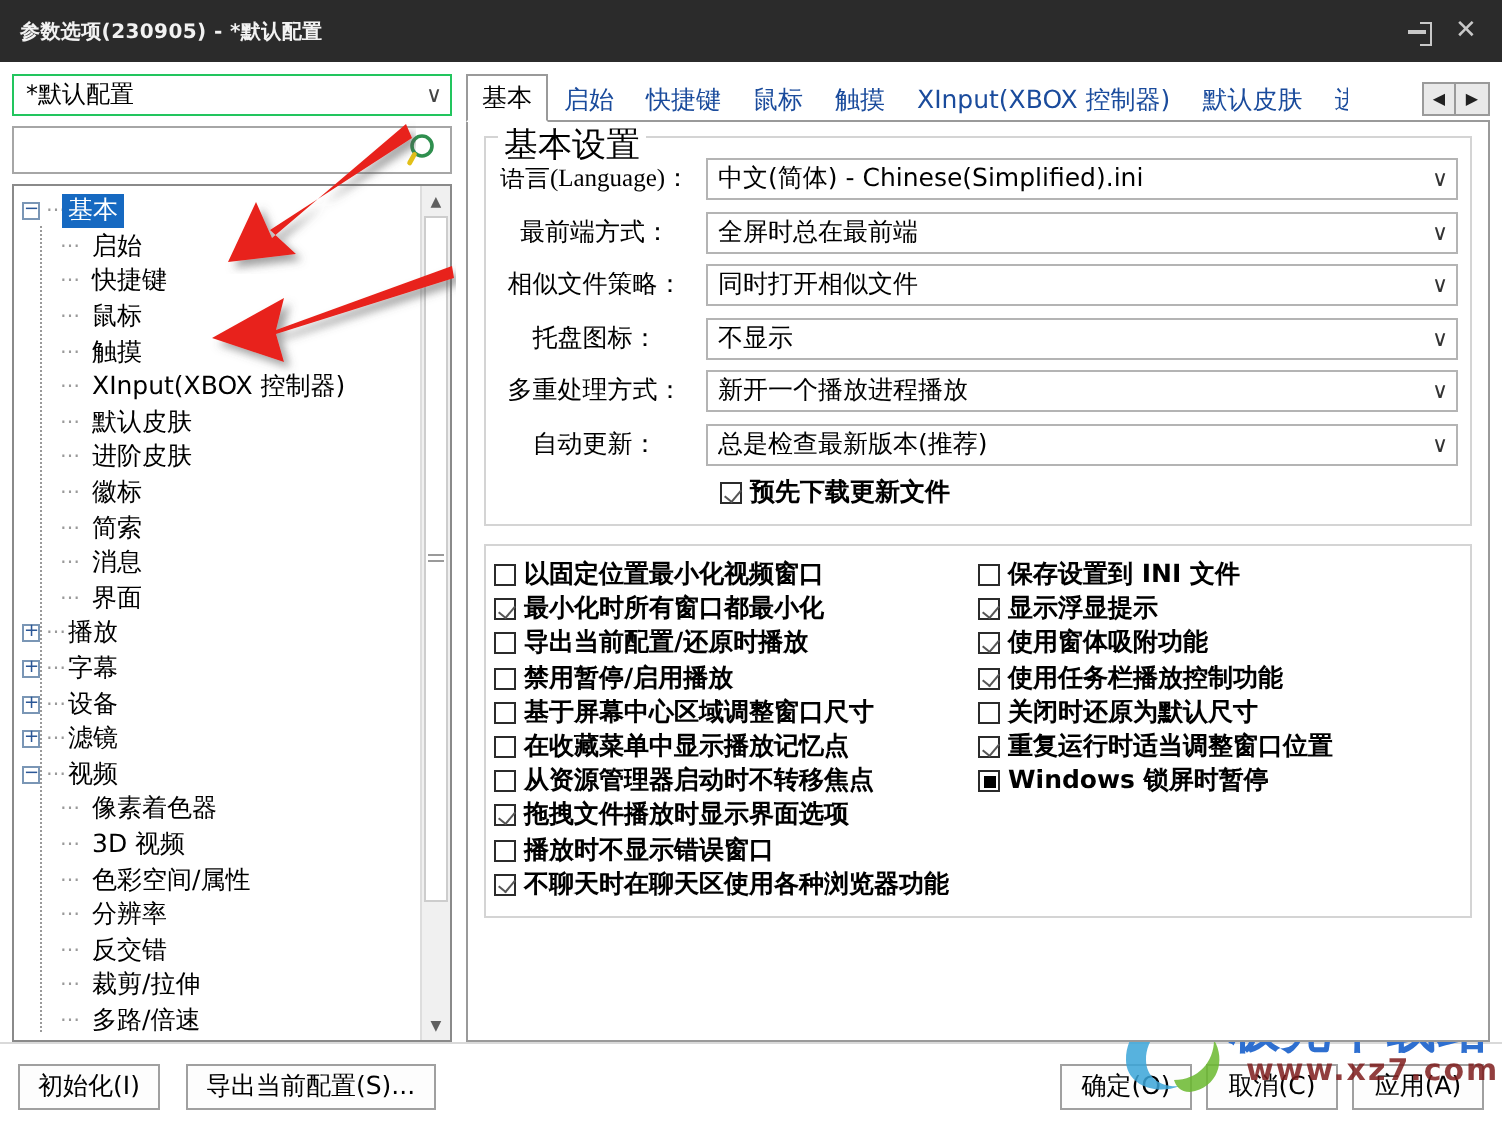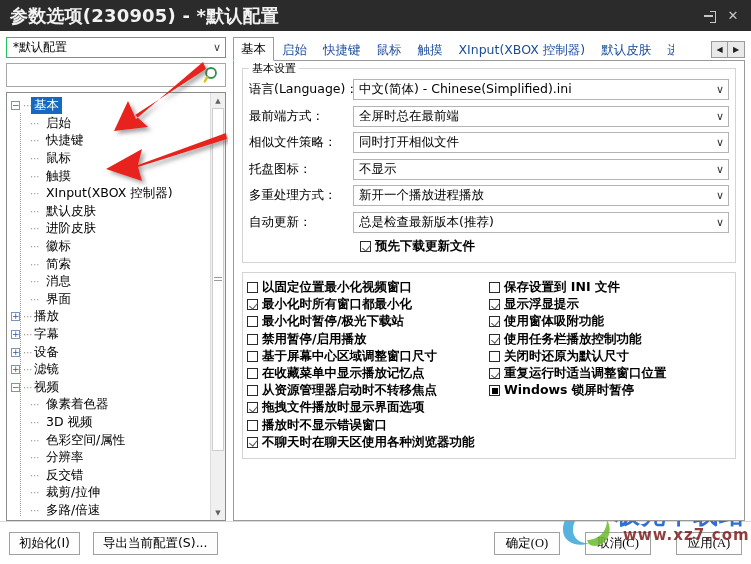--- a/index.html
+++ b/index.html
@@ -9,21 +9,21 @@
     background:#ffffff;
     font-family:"DejaVu Sans","Liberation Sans",sans-serif;
     font-size:12px; color:#000;
     overflow:hidden; position:relative;
   }
   
   #titlebar {
     height:31px; background:#2b2b2b; color:#f2f2f2;
     display:flex; align-items:center; padding:0 6px 0 10px;
   }
-  #titlebar .title { font-size:18px; font-weight:bold; letter-spacing:.2px; }
+  #titlebar .title { font-size:10px; font-weight:bold; letter-spacing:.2px; }
   #titlebar .spacer { flex:1; }
   .tb-btn {
     width:24px; height:22px; display:flex; align-items:center; justify-content:center;
     color:#c8c8c8; font-size:13px; cursor:default;
   }
   .pin-glyph { position:relative; width:14px; height:12px; }
   .pin-glyph:before {
     content:""; position:absolute; left:2px; top:5px; width:9px; height:2px; background:#c8c8c8;
   }
   .pin-glyph:after {
@@ -101,24 +101,24 @@
     width:17px; height:17px; border:1px solid #9a9a9a; background:#e9e9e9;
     display:flex; align-items:center; justify-content:center; font-size:8px; color:#222;
   }
   .tabnav div + div { border-left:none; }
   #tabpanel {
     flex:1; border:1px solid #9a9a9a; background:#fff; margin-top:-1px;
     padding:7px 8px 0 8px; position:relative; z-index:1; overflow:hidden;
   }
   .group { border:1px solid #d4d4d4; padding:10px 6px 7px 6px; position:relative; }
   .group > .legend {
-    position:absolute; top:-8px; left:6px; background:#fff; padding:0 3px; font-size:11px;
+    position:absolute; top:-8px; left:6px; background:#fff; padding:0 3px; font-size:17px;
   }
   .frow { display:flex; align-items:center; margin-bottom:5.5px; }
-  .frow .flabel { width:104px; text-align:left; padding-right:7px; font-size:12.5px; white-space:nowrap; }
+  .frow .flabel { width:104px; text-align:center; padding-right:7px; font-size:12.5px; white-space:nowrap;font-family:Liberation Serif, serif; }
   .fselect {
     flex:1; height:21px; border:1px solid #b4b4b4; background:#fff;
     display:flex; align-items:center; padding:0 4px 0 5px; font-size:12.5px;justify-content:space-between;
   }
   .fselect .val { flex:1; white-space:nowrap; overflow:hidden; }
   .fselect .arrow { color:#333; font-size:11px; }
   .inline-check { display:flex; align-items:center; padding-left:111px; margin-top:2px; }
   
   .cb {
     width:11px; height:11px; border:1px solid #2b2b2b; background:#fff;
@@ -145,21 +145,21 @@
     position:absolute; left:0; right:0; bottom:0; height:43px;
     border-top:1px solid #d9d9d9;
     display:flex; align-items:center; padding:0 9px;
   }
   .btn {
     height:23px; min-width:62px; border:1px solid #a0a0a0; background:#fdfdfd;
     display:flex; align-items:center; justify-content:center;
     font-size:12.5px; padding:0 9px; margin-right:13px;
   }
   .fspacer { flex:1; }
-  .btn.right { margin-right:0; margin-left:25px; min-width:66px;font-family:Liberation Serif, serif; }
+  .btn.right { margin-right:0; margin-left:7px; min-width:66px; }
   
   .annot { position:absolute; pointer-events:none; }
   
   #watermark {
     position:absolute; right:4px; bottom:12px; width:190px; height:56px;
     pointer-events:none;
   }
   #watermark .wmtext {
     position:absolute; left:58px; top:2px; font-size:25px; font-weight:bold;
     color:#2e6fd0; letter-spacing:1px; white-space:nowrap;
@@ -393,21 +393,21 @@
               <div class="cbrow">
                 <span class="cb"></span>
                 <span class="ctext">以固定位置最小化视频窗口</span>
               </div>
               <div class="cbrow">
                 <span class="cb checked"></span>
                 <span class="ctext">最小化时所有窗口都最小化</span>
               </div>
               <div class="cbrow">
                 <span class="cb"></span>
-                <span class="ctext bold">最小化时暂停/极光下载站</span>
+                <span class="ctext bold">导出当前配置/还原时播放</span>
               </div>
               <div class="cbrow">
                 <span class="cb"></span>
                 <span class="ctext">禁用暂停/启用播放</span>
               </div>
               <div class="cbrow">
                 <span class="cb"></span>
                 <span class="ctext">基于屏幕中心区域调整窗口尺寸</span>
               </div>
               <div class="cbrow">

